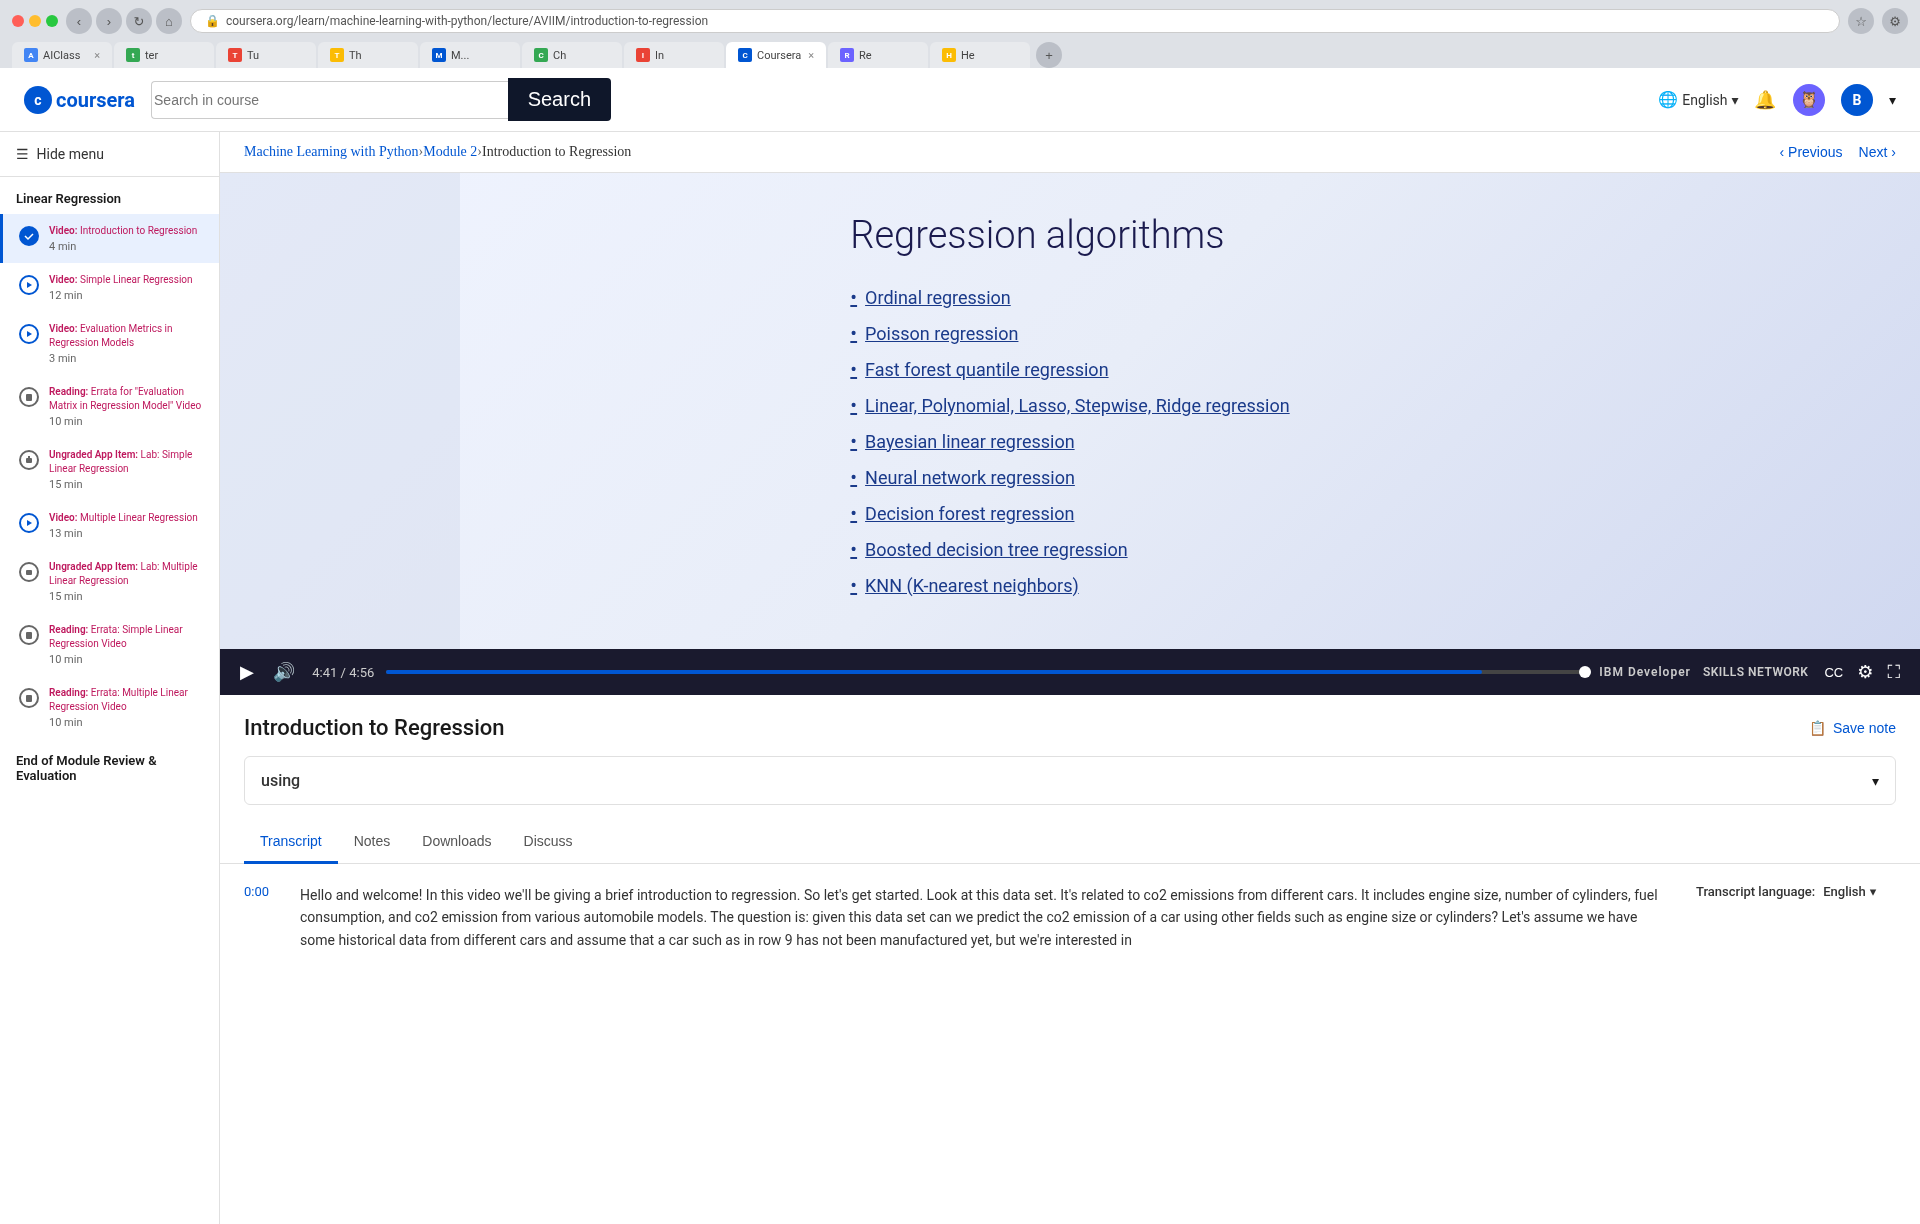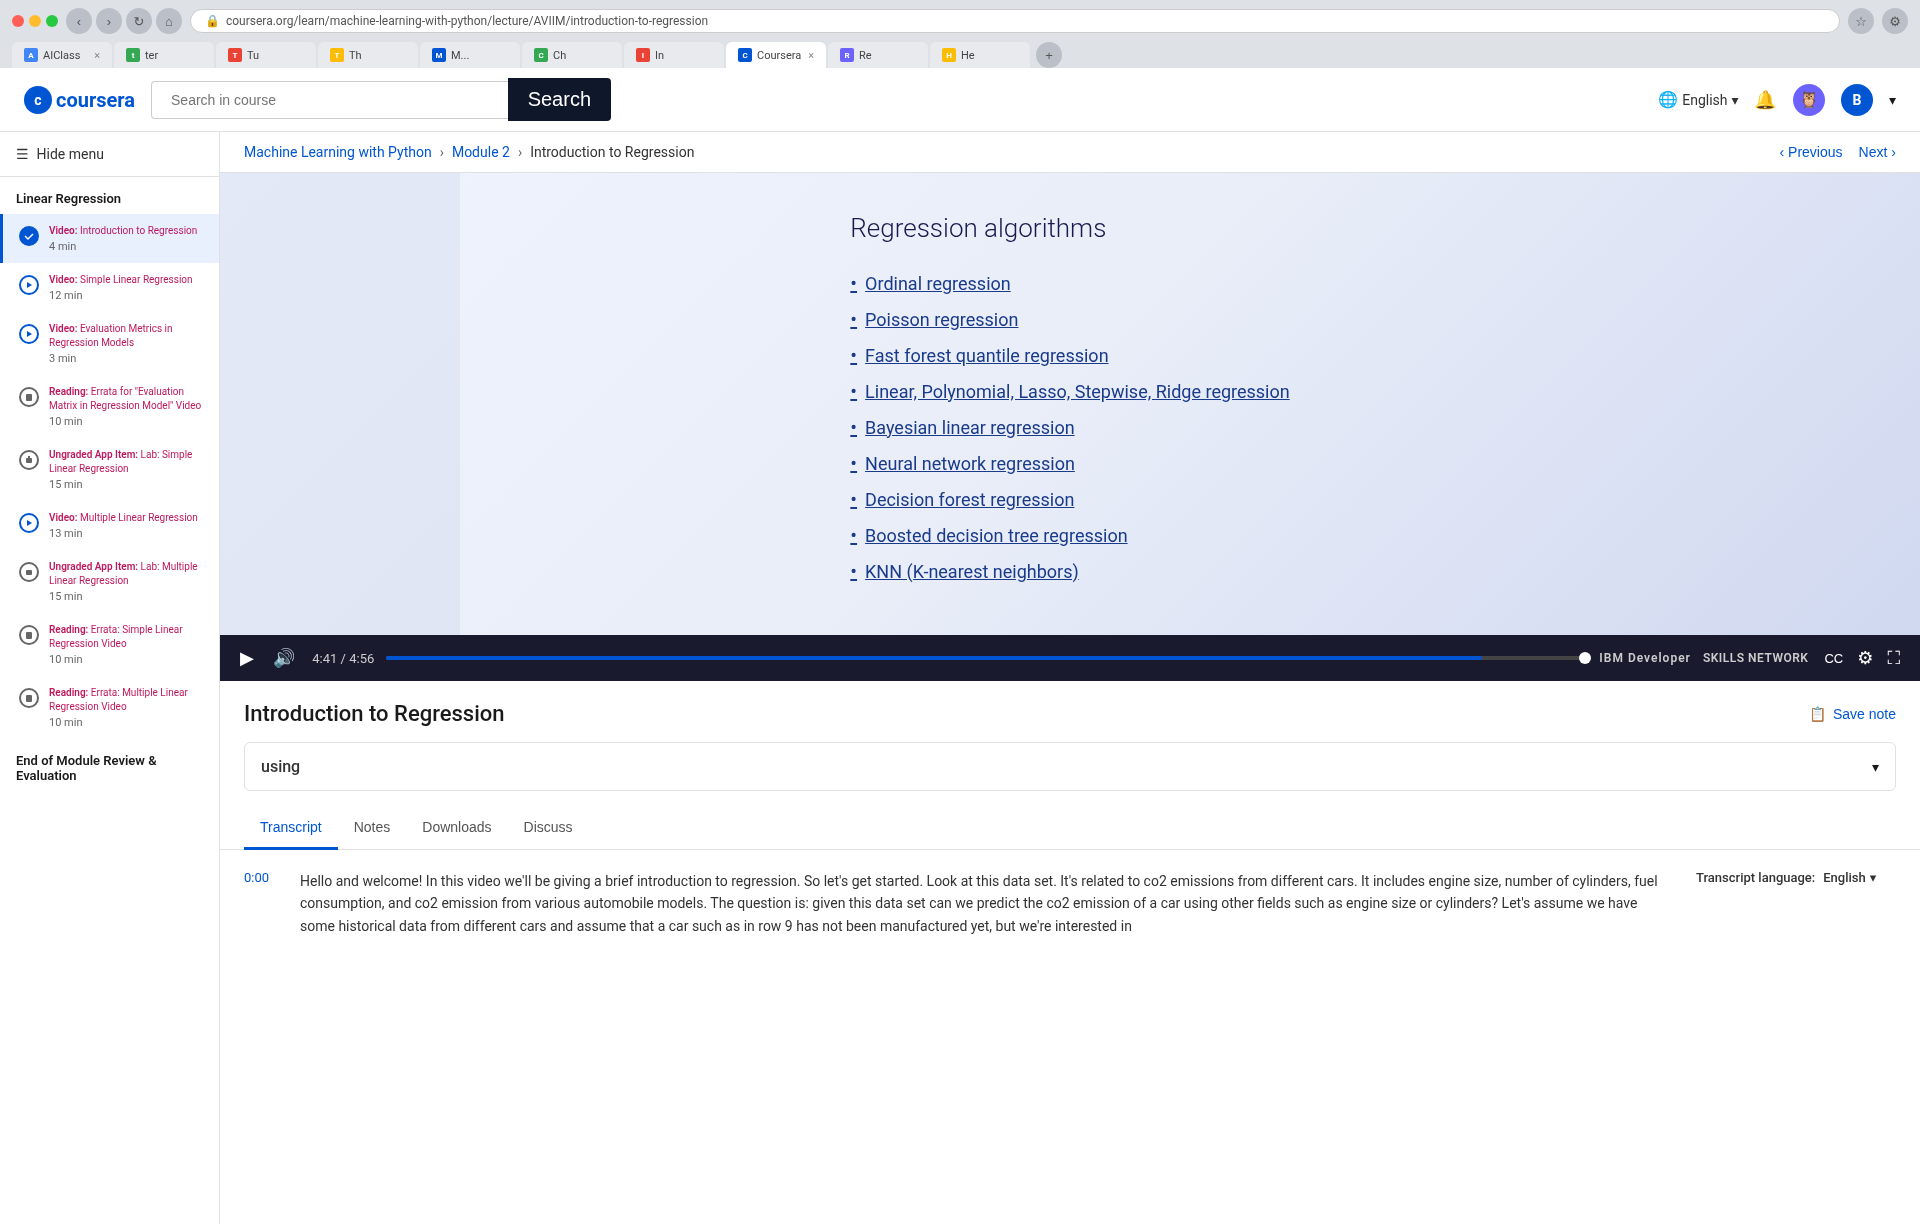--- a/index.html
+++ b/index.html
@@ -22,21 +22,21 @@
     .browser-tab { background: #e8eaed; padding: 5px 12px; border-radius: 6px 6px 0 0; font-size: 11px; color: #444; display: flex; align-items: center; gap: 5px; min-width: 100px; max-width: 160px; white-space: nowrap; overflow: hidden; }
     .browser-tab.active { background: #fff; }
     .browser-tab-close { margin-left: auto; color: #888; cursor: pointer; }
     .tab-favicon { width: 14px; height: 14px; background: #4285f4; border-radius: 2px; display: inline-flex; align-items: center; justify-content: center; color: white; font-size: 8px; font-weight: bold; flex-shrink: 0; }
 
     
     .coursera-header { background: #fff; border-bottom: 1px solid #e0e0e0; padding: 0 24px; display: flex; align-items: center; height: 64px; gap: 16px; }
     .coursera-logo { display: flex; align-items: center; gap: 4px; font-size: 20px; font-weight: 700; color: #0056d2; text-decoration: none; }
     .logo-c { background: #0056d2; color: white; border-radius: 50%; width: 28px; height: 28px; display: flex; align-items: center; justify-content: center; font-size: 14px; font-weight: bold; }
     .search-container { display: flex; align-items: center; gap: 0; flex: 1; max-width: 460px; }
-    .search-input { flex: 1; border: 1px solid #ccc; border-right: none; border-radius: 4px 0 0 4px; padding: 10px 19px; font-size: 14px; outline: none; color: #555; }
+    .search-input { flex: 1; border: 1px solid #ccc; border-right: none; border-radius: 4px 0 0 4px; padding: 10px 2px; font-size: 14px; outline: none; color: #555; }
     .search-btn { background: #0f172a; color: white; border: none; padding: 10px 20px; border-radius: 0 4px 4px 0; cursor: pointer; font-size: 20px; font-weight: 500; }
     .header-right { margin-left: auto; display: flex; align-items: center; gap: 16px; }
     .lang-selector { display: flex; align-items: center; gap: 4px; cursor: pointer; color: #333; font-size: 14px; }
     .globe-icon { font-size: 16px; }
     .notification-btn { background: none; border: none; cursor: pointer; font-size: 18px; color: #555; }
     .avatar-circle { width: 32px; height: 32px; border-radius: 50%; background: #0056d2; color: white; display: flex; align-items: center; justify-content: center; font-size: 14px; font-weight: bold; cursor: pointer; }
     .avatar-owl { width: 32px; height: 32px; border-radius: 50%; background: #6c63ff; display: flex; align-items: center; justify-content: center; font-size: 16px; cursor: pointer; }
 
     
     .main-layout { display: flex; height: calc(100vh - 64px - 44px); }
@@ -54,32 +54,32 @@
     .sidebar-item-title { font-size: 10px; color: #be185d; line-height: 1.4; }
     .sidebar-item-title .bold { font-weight: 600; }
     .sidebar-item-duration { font-size: 11px; color: #666; margin-top: 2px; }
     .sidebar-end-section { padding: 14px 16px; font-size: 13px; font-weight: 600; color: #1a1a1a; }
 
     
     .content-area { flex: 1; overflow-y: auto; }
 
     
     .breadcrumb-bar { padding: 12px 24px; display: flex; align-items: center; justify-content: space-between; border-bottom: 1px solid #e0e0e0; background: #fff; }
-    .breadcrumb { display: flex; align-items: center; gap: 8px; font-size: 14px; }
+    .breadcrumb { display: flex; align-items: center; font-size: 14px; font-family: Liberation Serif, serif; }
     .breadcrumb-item { color: #0056d2; cursor: pointer; }
     .breadcrumb-sep { color: #666; }
     .breadcrumb-current { color: #333; }
     .breadcrumb-nav { display: flex; align-items: center; gap: 16px; }
     .nav-btn { display: flex; align-items: center; gap: 4px; color: #0056d2; cursor: pointer; font-size: 14px; background: none; border: none; }
 
     
     .video-container { background: #1a1a2e; position: relative; }
     .video-slide { width: 100%; background: linear-gradient(135deg, #f0f4ff 0%, #e8edf8 50%, #d0d8f0 100%); min-height: 360px; display: flex; align-items: center; justify-content: center; position: relative; overflow: hidden; }
     .slide-content { padding: 40px 60px; max-width: 700px; }
-    .slide-title { font-size: 26px; font-weight: 300; color: #1a1a4e; margin-bottom: 28px; }
+    .slide-title { font-size: 38px; font-weight: 300; color: #1a1a4e; margin-bottom: 28px; }
     .slide-list { list-style: none; padding: 0; }
     .slide-list li { font-size: 18px; color: #1a3a8a; margin-bottom: 12px; display: flex; align-items: center; gap: 8px; text-decoration: underline; }
     .slide-list li::before { content: '•'; color: #1a3a8a; font-size: 20px; }
     .slide-overlay-left { position: absolute; left: 0; top: 0; bottom: 0; width: 240px; background: rgba(200,210,230,0.3); }
     .video-controls { background: #1a1a2e; padding: 10px 16px; display: flex; align-items: center; gap: 12px; }
     .control-btn { background: none; border: none; color: white; cursor: pointer; font-size: 18px; padding: 2px 4px; }
     .time-display { color: #ccc; font-size: 13px; }
     .progress-bar { flex: 1; height: 4px; background: #444; border-radius: 2px; cursor: pointer; position: relative; }
     .progress-fill { height: 100%; background: #0056d2; border-radius: 2px; width: 91.25%; }
     .progress-dot { position: absolute; right: -4px; top: -4px; width: 12px; height: 12px; background: white; border-radius: 50%; }

